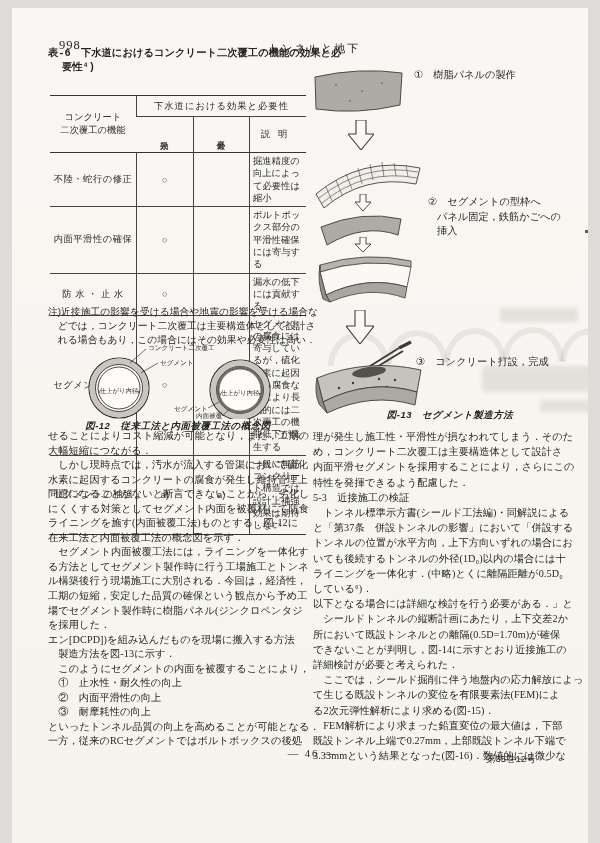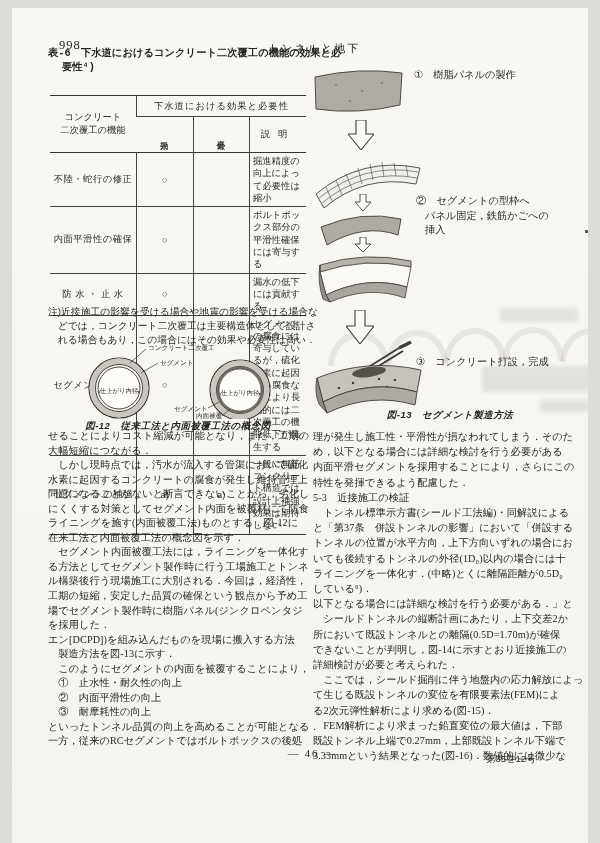--- a/index.html
+++ b/index.html
@@ -209,21 +209,21 @@
   </svg>
 
   <svg class="abs z2" style="left:343px;top:186px;" width="16" height="17" viewBox="0 0 16 17">
     <path d="M5,0 L11,0 L11,8 L16,8 L8,17 L0,8 L5,8 Z" fill="#faf9f5" stroke="#3e3c38" stroke-width="0.9"></path>
   </svg>
 
   <svg class="abs z2" style="left:306px;top:202px;" width="86" height="36" viewBox="0 0 86 36">
     <path d="M3,17 Q44,0 83,9 L80,25 Q46,13 9,35 Z" fill="#aeaba4" stroke="#3e3c38" stroke-width="0.9"></path>
   </svg>
 
-  <div class="abs steplabel z2" style="left:404px;top:187px;font-family:Liberation Mono, monospace;">
+  <div class="abs steplabel z2" style="left:416px;top:187px;">
       <div class="ln">②　セグメントの型枠へ</div>
       <div class="ln">パネル固定，鉄筋かごへの</div>
       <div class="ln">挿入</div>
     </div>
 
   <svg class="abs z2" style="left:343px;top:229px;" width="16" height="15" viewBox="0 0 16 15">
     <path d="M5,0 L11,0 L11,7 L16,7 L8,15 L0,7 L5,7 Z" fill="#faf9f5" stroke="#3e3c38" stroke-width="0.9"></path>
   </svg>
 
   <svg class="abs z2" style="left:303px;top:243px;" width="100" height="52" viewBox="0 0 100 52">
@@ -279,21 +279,21 @@
       <div class="ln">　製造方法を図-13に示す．</div>
       <div class="ln">　このようにセグメントの内面を被覆することにより，</div>
       <div class="ln">　①　止水性・耐久性の向上</div>
       <div class="ln">　②　内面平滑性の向上</div>
       <div class="ln">　③　耐摩耗性の向上</div>
       <div class="ln">といったトンネル品質の向上を高めることが可能となる．</div>
       <div class="ln">一方，従来のRCセグメントではボルトボックスの後処</div>
     </div>
   <div class="abs coltext right z2" style="left:301px;top:421px;width:280px;height:340px;">
       <div class="ln">理が発生し施工性・平滑性が損なわれてしまう．そのた</div>
-      <div class="ln">め，以下となる場合には詳細な検討を行う必要がある</div>
+      <div class="ln">め，コンクリート二次覆工は主要構造体として設計さ</div>
       <div class="ln">内面平滑セグメントを採用することにより，さらにこの</div>
       <div class="ln">特性を発揮できるよう配慮した．</div>
       <div class="ln">5-3　近接施工の検証</div>
       <div class="ln">　トンネル標準示方書(シールド工法編)・同解説による</div>
       <div class="ln">と「第37条　併設トンネルの影響」において「併設する</div>
       <div class="ln">トンネルの位置が水平方向，上下方向いずれの場合にお</div>
       <div class="ln">いても後続するトンネルの外径(1D₀)以内の場合には十</div>
       <div class="ln">ライニングを一体化す．(中略)とくに離隔距離が0.5D₀</div>
       <div class="ln">している⁶)．</div>
       <div class="ln">以下となる場合には詳細な検討を行う必要がある．」と</div>

